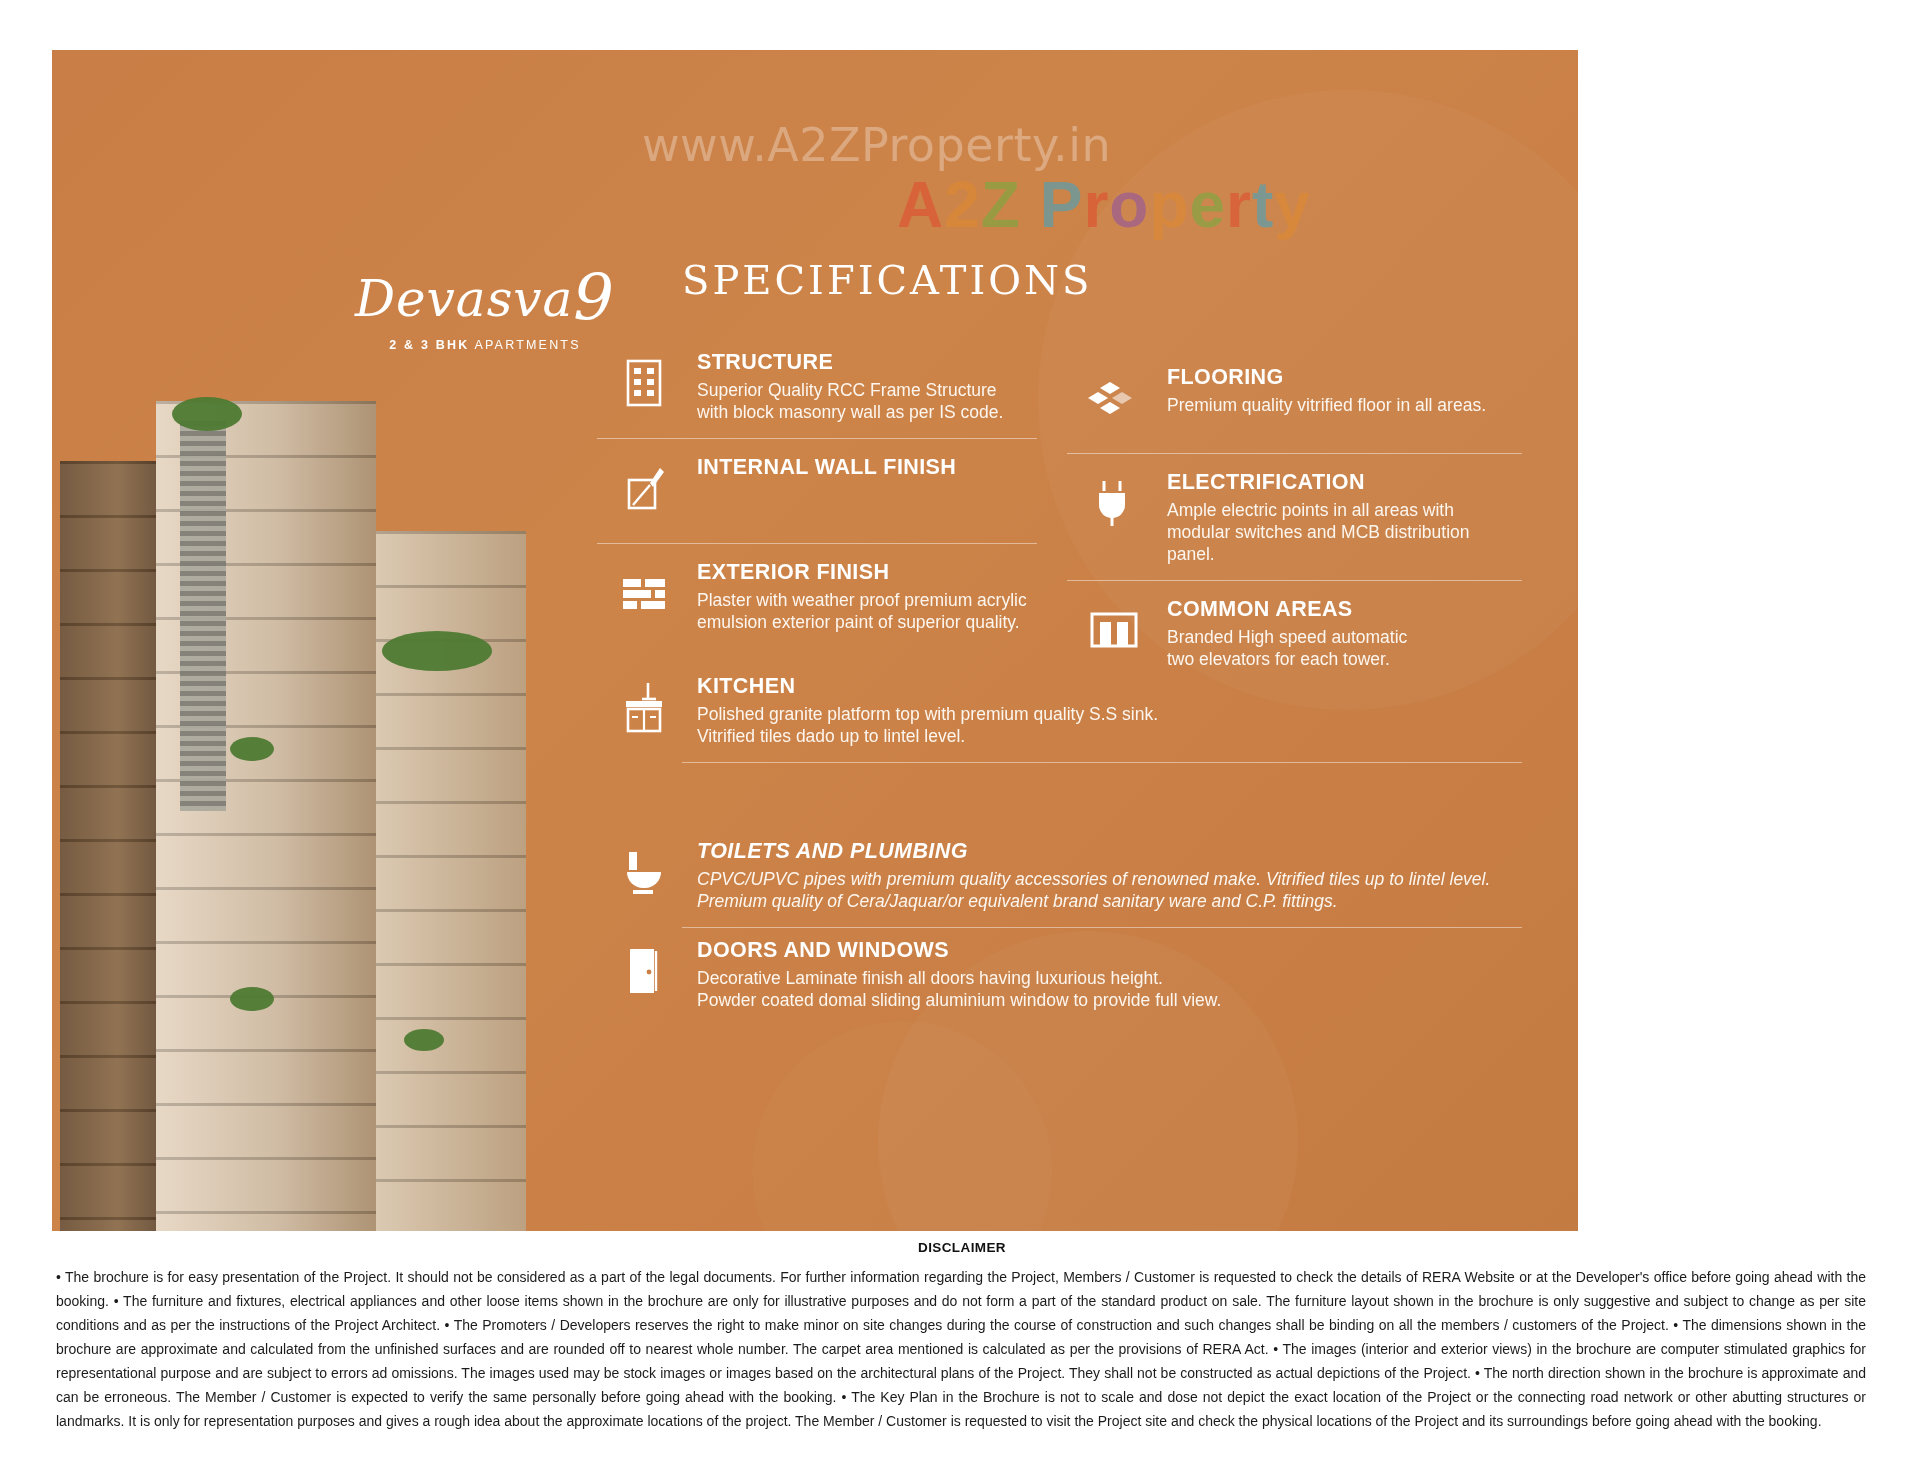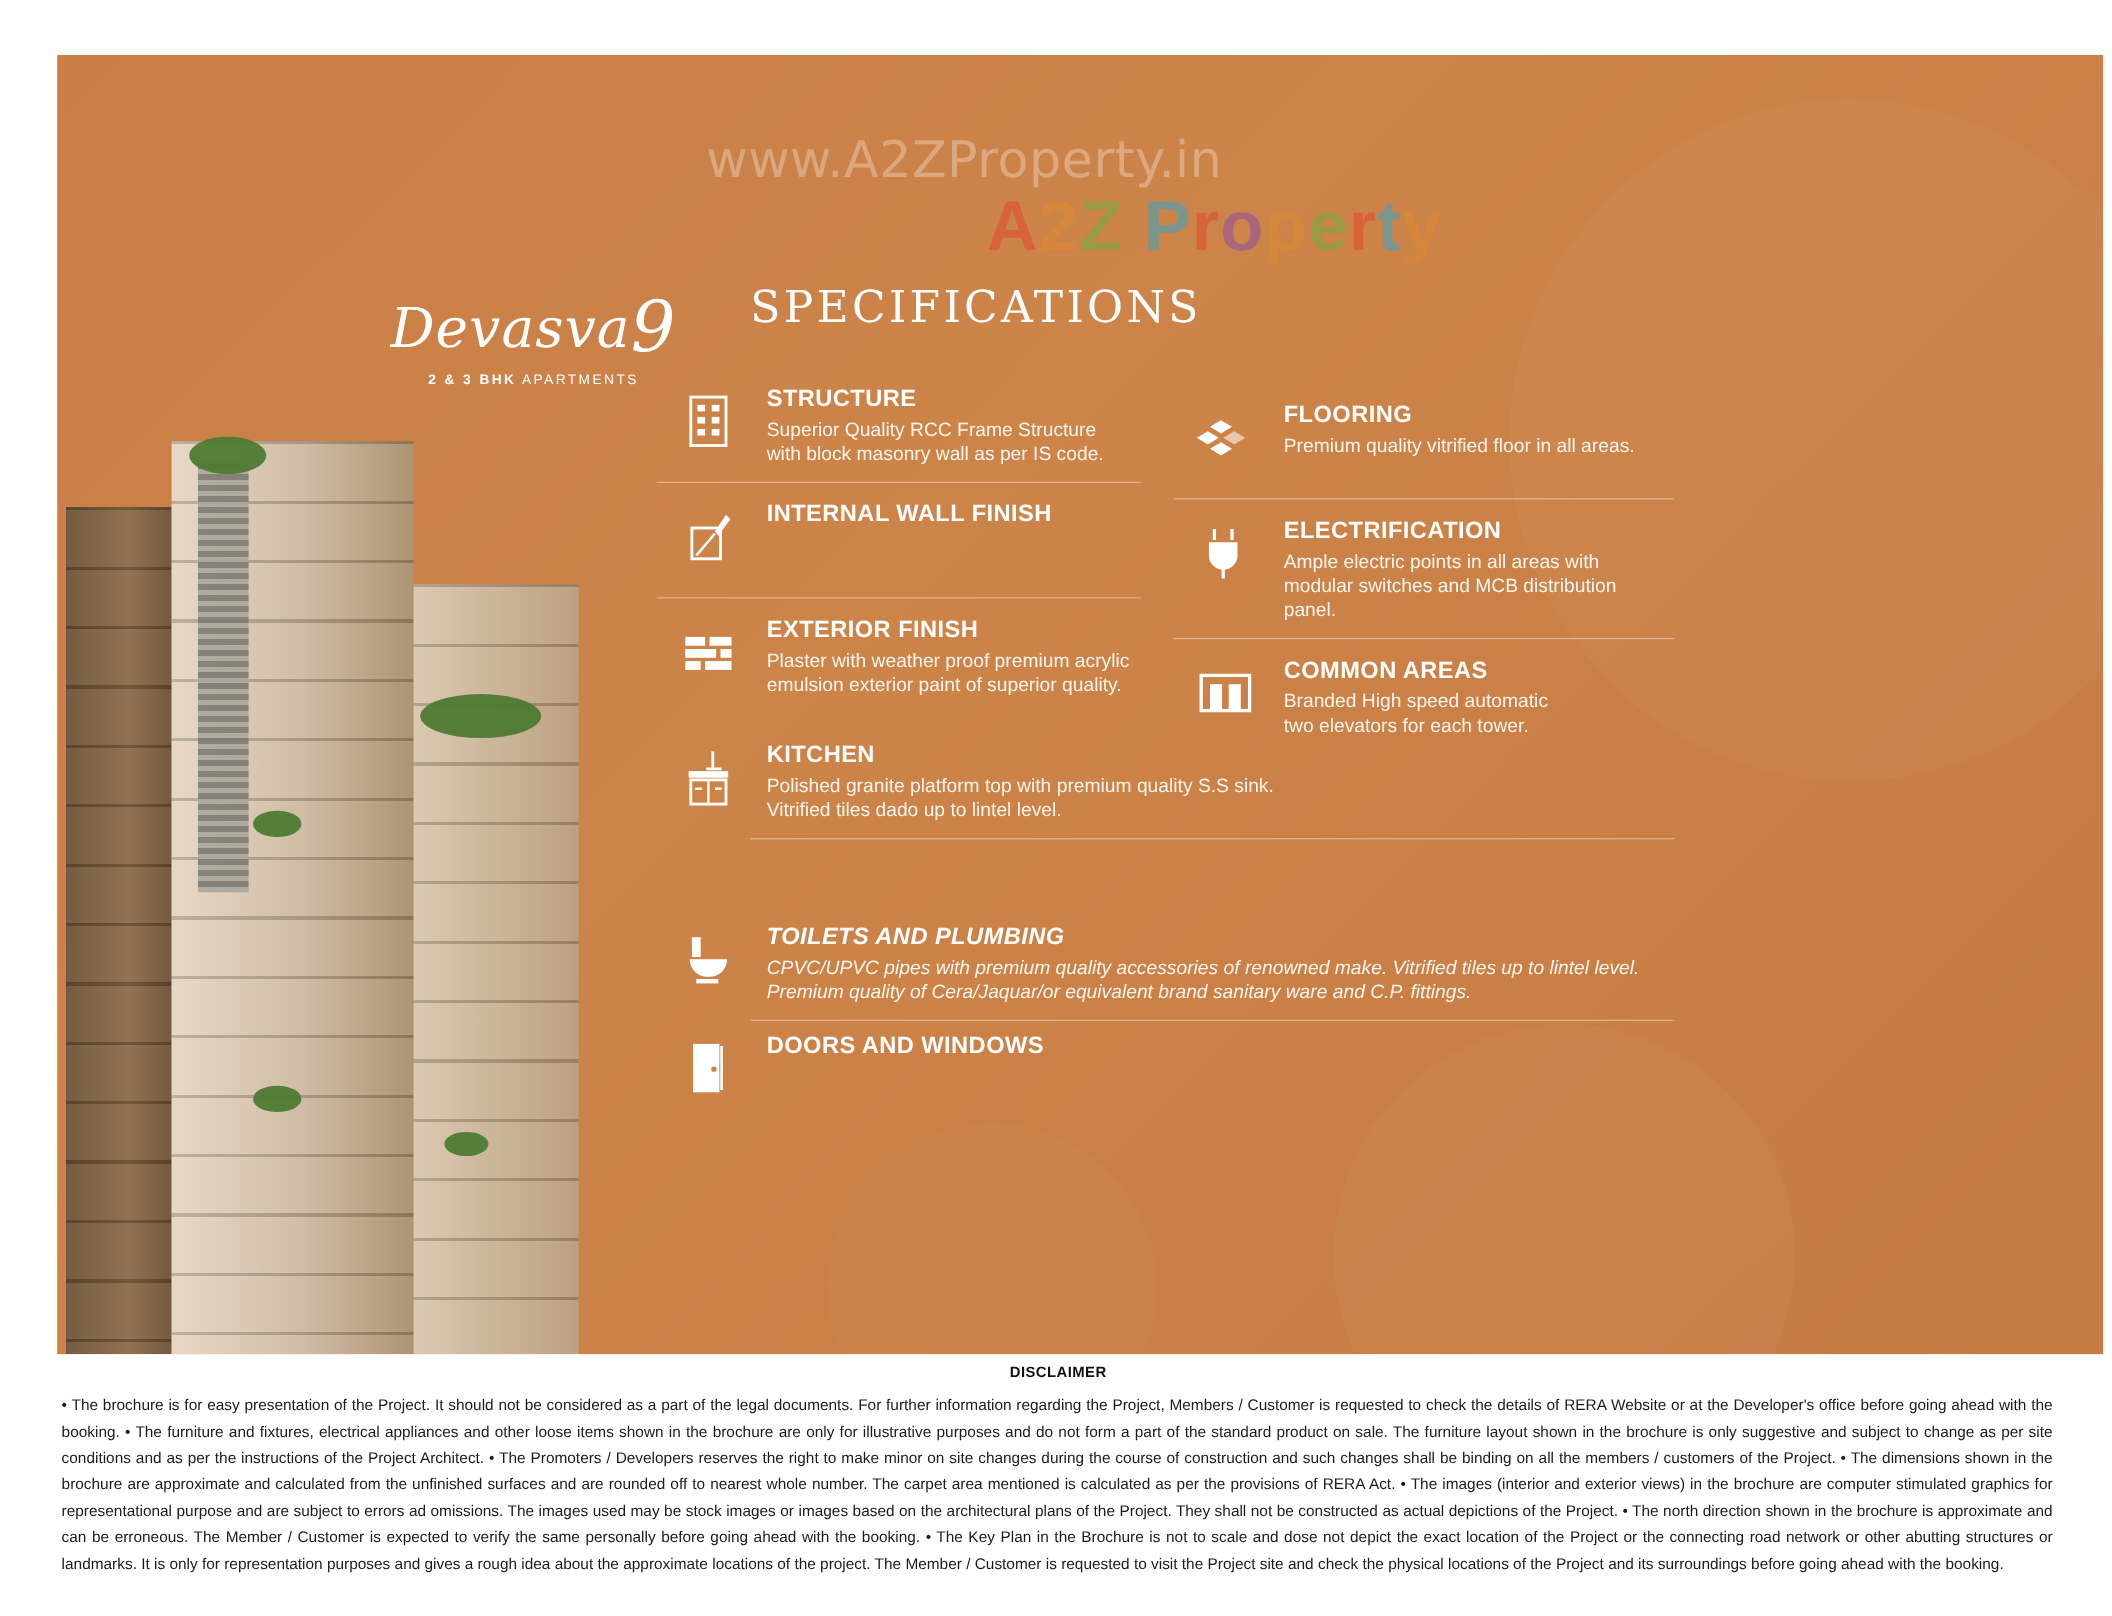--- a/index.html
+++ b/index.html
@@ -2,24 +2,25 @@
 <html><head>
 <meta charset="utf-8">
 <style>
   html,body{margin:0;padding:0;background:#ffffff;}
   body{width:1920px;height:1469px;font-family:"Liberation Sans",sans-serif;overflow:hidden;}
 
   .page{position:relative;width:1920px;height:1469px;background:#ffffff;}
 
   
   .brochure{
-    position:absolute;left:52px;top:50px;width:1860px;height:1181px;
+    position:absolute;left:52px;top:50px;width:1482px;height:1181px;
     background:#cc8047;
     background:linear-gradient(135deg,#c87e46 0%,#cd8449 40%,#c97f45 70%,#c47b42 100%);
     overflow:hidden;
+    padding-left:44px;
   }
   
   .blob{position:absolute;border-radius:50%;background:rgba(255,255,255,0.035);}
   .b1{width:620px;height:620px;right:-80px;top:40px;}
   .b2{width:420px;height:420px;right:280px;bottom:-120px;}
   .b3{width:300px;height:300px;left:700px;bottom:-90px;background:rgba(255,255,255,0.025);}
 
   
   .wm-url{
     position:absolute;left:590px;top:68px;font-size:46px;color:rgba(255,255,255,0.30);
@@ -256,20 +257,22 @@
     <div class="col wide" style="top:888px;">
       <div class="item">
         <span class="ico">
           <svg width="44" height="52" viewBox="0 0 44 52" fill="none">
             <rect x="8" y="4" width="24" height="44" fill="#fff"></rect>
             <circle cx="27" cy="27" r="2.4" fill="#cc8047"></circle>
             <path d="M34 6 v40" stroke="#fff" stroke-width="2.4"></path>
           </svg>
         </span>
         <h3>DOORS AND WINDOWS</h3>
+        <p style="white-space:pre-line">Decorative Laminate finish all doors having luxurious height.
+Powder coated domal sliding aluminium window to provide full view.</p>
       </div>
     </div>
 
   </div>
 
   <div class="disclaimer">
     <h4>DISCLAIMER</h4>
     <p>• The brochure is for easy presentation of the Project. It should not be considered as a part of the legal documents. For further information regarding the Project, Members / Customer is requested to check the details of RERA Website or at the Developer's office before going ahead with the booking.   • The furniture and fixtures, electrical appliances and other loose items shown in the brochure are only for illustrative purposes and do not form a part of the standard product on sale. The furniture layout shown in the brochure is only suggestive and subject to change as per site conditions and as per the instructions of the Project Architect.   • The Promoters / Developers reserves the right to make minor on site changes during the course of construction and such changes shall be binding on all the members / customers of the Project.   • The dimensions shown in the brochure are approximate and calculated from the unfinished surfaces and are rounded off to nearest whole number. The carpet area mentioned is calculated as per the provisions of RERA Act.   • The images (interior and exterior views) in the brochure are computer stimulated graphics for representational purpose and are subject to errors ad omissions. The images used may be stock images or images based on the architectural plans of the Project. They shall not be constructed as actual depictions of the Project.   • The north direction shown in the brochure is approximate and can be erroneous. The Member / Customer is expected to verify the same personally before going ahead with the booking.   • The Key Plan in the Brochure is not to scale and dose not depict the exact location of the Project or the connecting road network or other abutting structures or landmarks. It is only for representation purposes and gives a rough idea about the approximate locations of the project. The Member / Customer is requested to visit the Project site and check the physical locations of the Project and its surroundings before going ahead with the booking.</p>
   </div>
 

